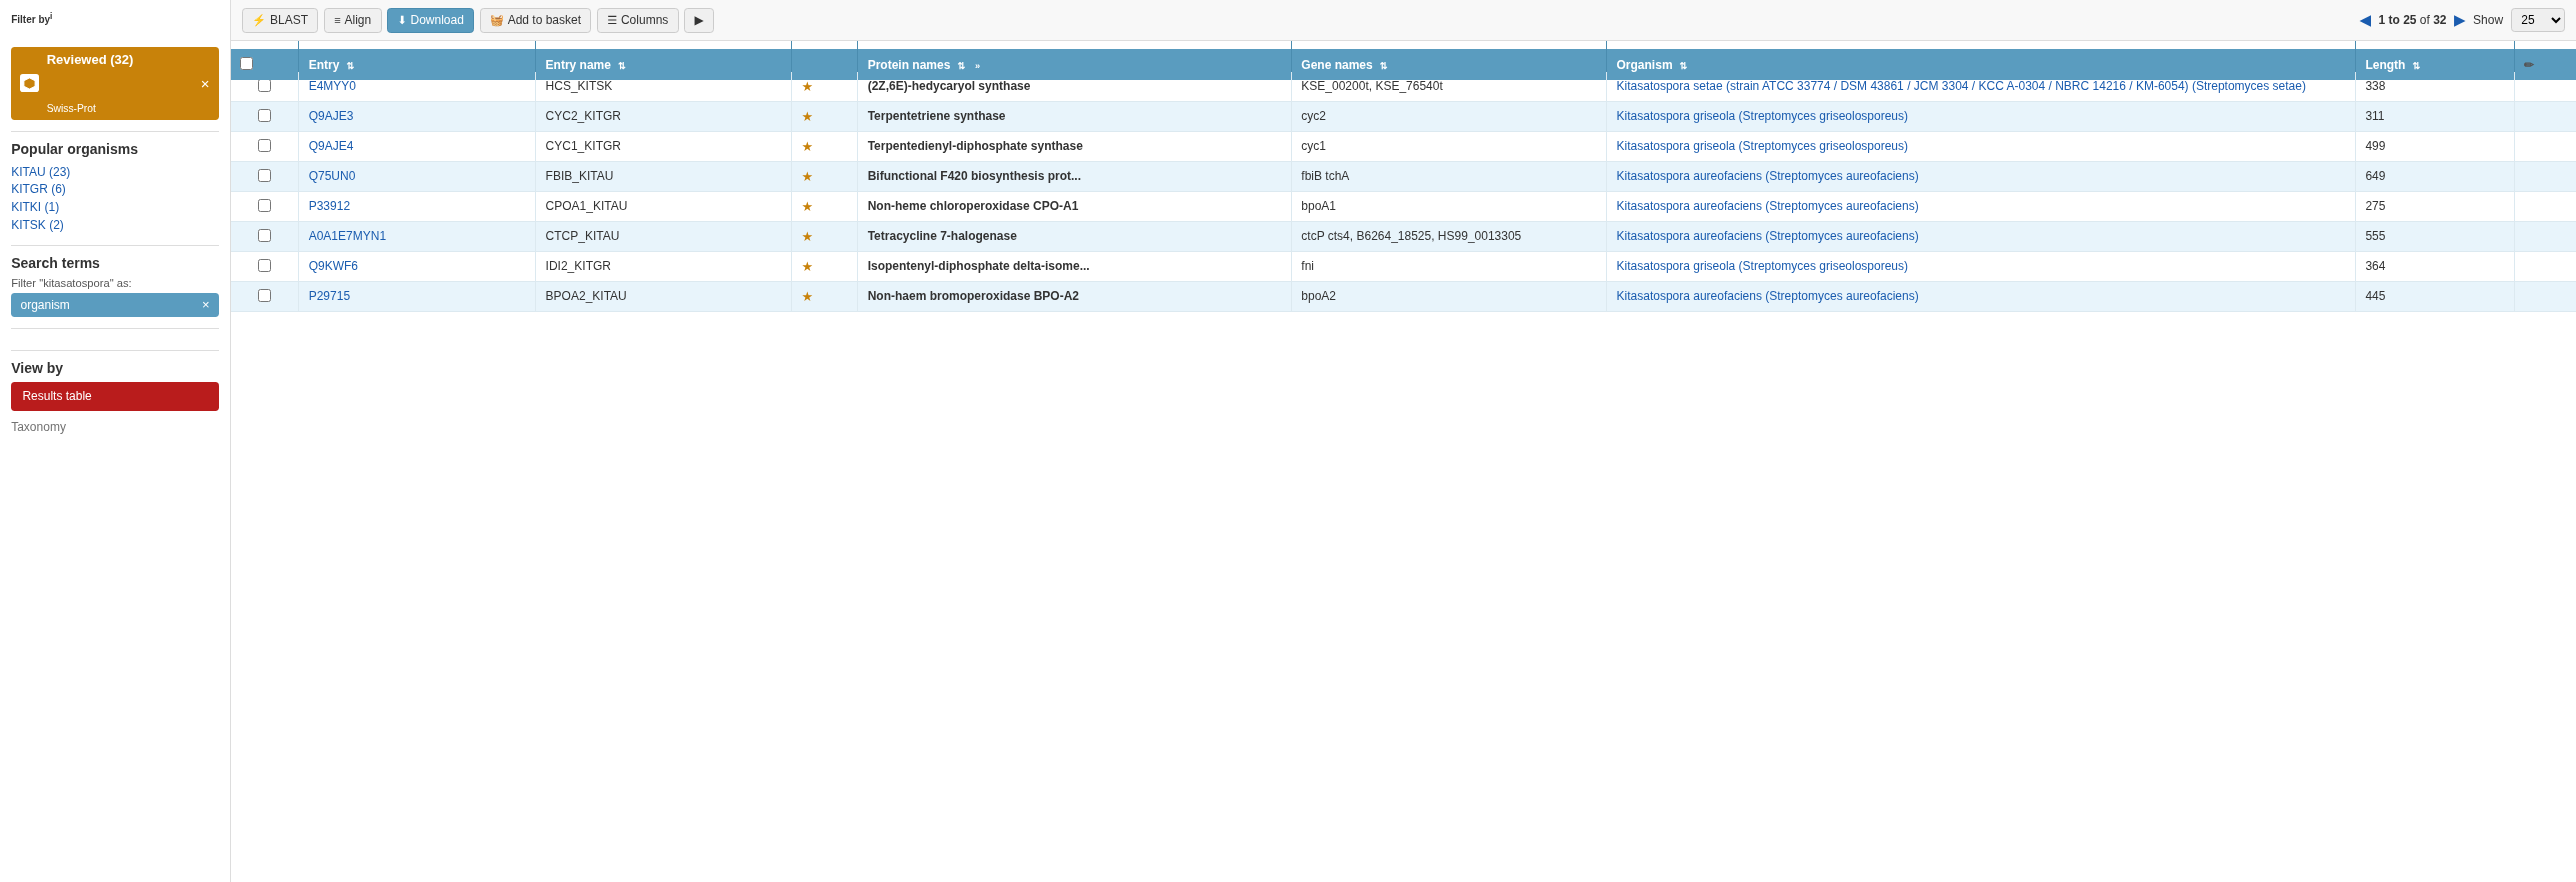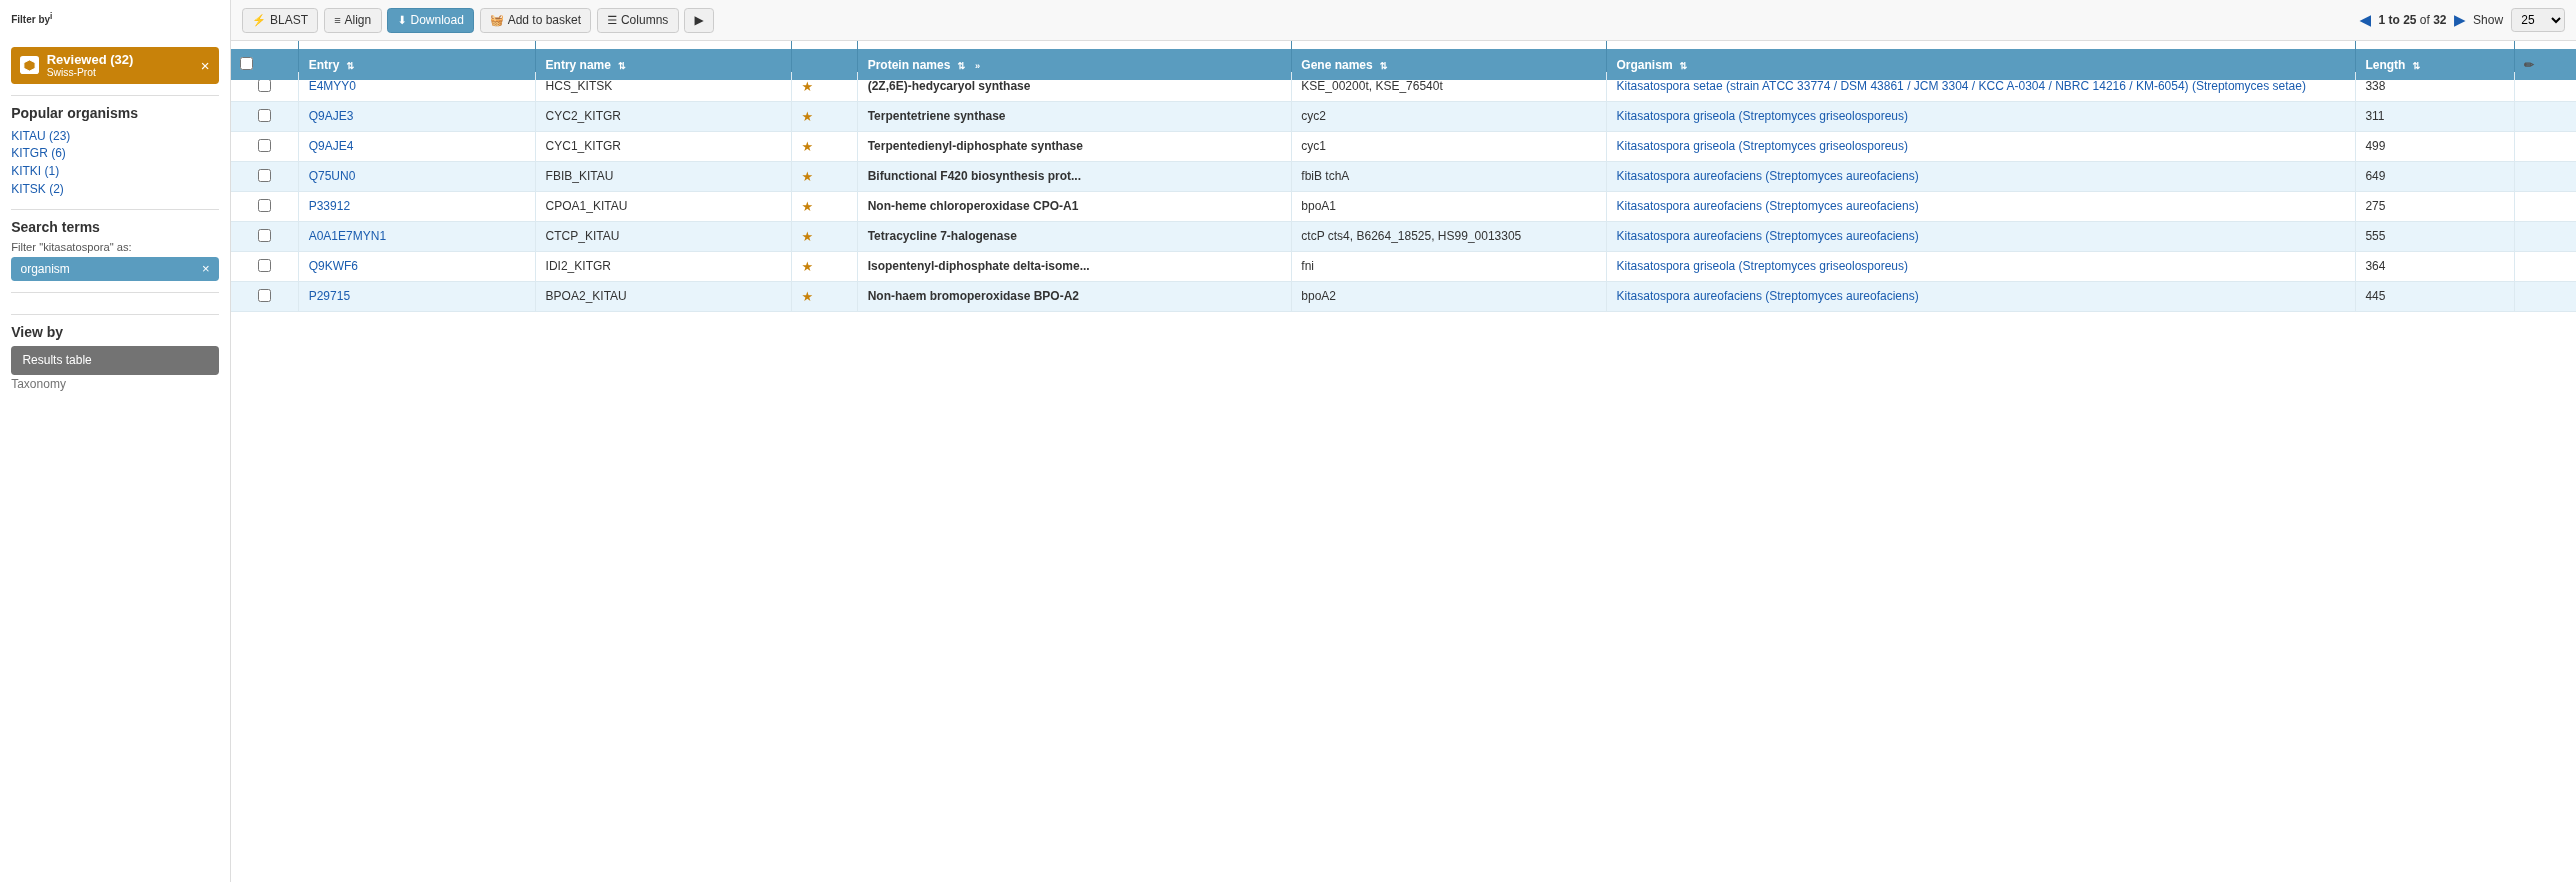--- a/index.html
+++ b/index.html
@@ -6,41 +6,41 @@
     body { font-family: Arial, sans-serif; font-size: 12px; background: #fff; color: #333; }
     
     .app-container { display: flex; height: 882px; overflow: hidden; }
     
     
     .sidebar { width: 231px; min-width: 231px; padding: 11.2px; border-right: 0.9px solid #ddd; background: #fff; overflow-y: auto; }
     
     .filter-title { font-size: 10px; font-weight: bold; color: #333; margin-bottom: 21px; }
     
     .reviewed-badge { background: #c8820a; color: #fff; border-radius: 3.7px; padding: 5.6px 9.3px; display: flex; align-items: center; justify-content: space-between; margin-bottom: 11.2px; cursor: pointer; }
-    .reviewed-badge .badge-content { display: flex; flex-direction: column; }
+    .reviewed-badge .badge-content { display: flex; flex-direction: column; gap: 36px; }
     .reviewed-badge .badge-icon { width: 18.7px; height: 18.7px; background: #fff; border-radius: 2.8px; display: flex; align-items: center; justify-content: center; margin-right: 7.5px; }
     .reviewed-badge-row { display: flex; align-items: center; }
     .reviewed-badge .badge-text { font-size: 13px; font-weight: bold; }
     .reviewed-badge .badge-sub { font-size: 10.3px; }
     .reviewed-badge .close-x { color: #fff; font-size: 15px; cursor: pointer; }
     
     .section-title { font-size: 14px; font-weight: bold; color: #333; margin: 11.2px 0 5.6px; border-top: 0.9px solid #ddd; padding-top: 9.3px; }
     
     .organism-link { display: block; color: #1a5caf; text-decoration: none; font-size: 12px; padding: 1.9px 0; cursor: pointer; }
     
     .search-terms-section { margin-top: 7.5px; }
     .filter-label { font-size: 11.2px; color: #555; margin-bottom: 3.7px; }
     
     .filter-tag { background: #5a9cbf; color: #fff; border-radius: 3.7px; padding: 4.7px 9.3px; display: flex; align-items: center; justify-content: space-between; margin-top: 3.7px; }
     .filter-tag .tag-text { font-size: 12px; }
     .filter-tag .tag-close { color: #fff; cursor: pointer; font-size: 13px; margin-left: 7.5px; }
     
     .view-by-section { margin-top: 11.2px; border-top: 0.9px solid #ddd; padding-top: 9.3px; }
     
-    .results-table-btn { background: #737373; color: #fff; padding: 7.5px 11.2px; border-radius: 3.7px; font-size: 12px; cursor: pointer; margin-bottom: 0; display: block; width: 100%; text-align: left; border: none; }
+    .results-table-btn { background: #b91c1c; color: #fff; padding: 7.5px 11.2px; border-radius: 3.7px; font-size: 12px; cursor: pointer; margin-bottom: 7px; display: block; width: 100%; text-align: left; border: none; }
     
     .taxonomy-link { color: #737373; text-decoration: none; font-size: 12px; cursor: pointer; display: block; padding: 1.9px 0; }
     
     
     .main-content { flex: 1; display: flex; flex-direction: column; overflow: hidden; }
     
     
     .toolbar { display: flex; align-items: center; justify-content: space-between; padding: 7.5px 11.2px; border-bottom: 0.9px solid #ddd; background: #f8f8f8; }
     .toolbar-left { display: flex; align-items: center; gap: 5.6px; }
     

